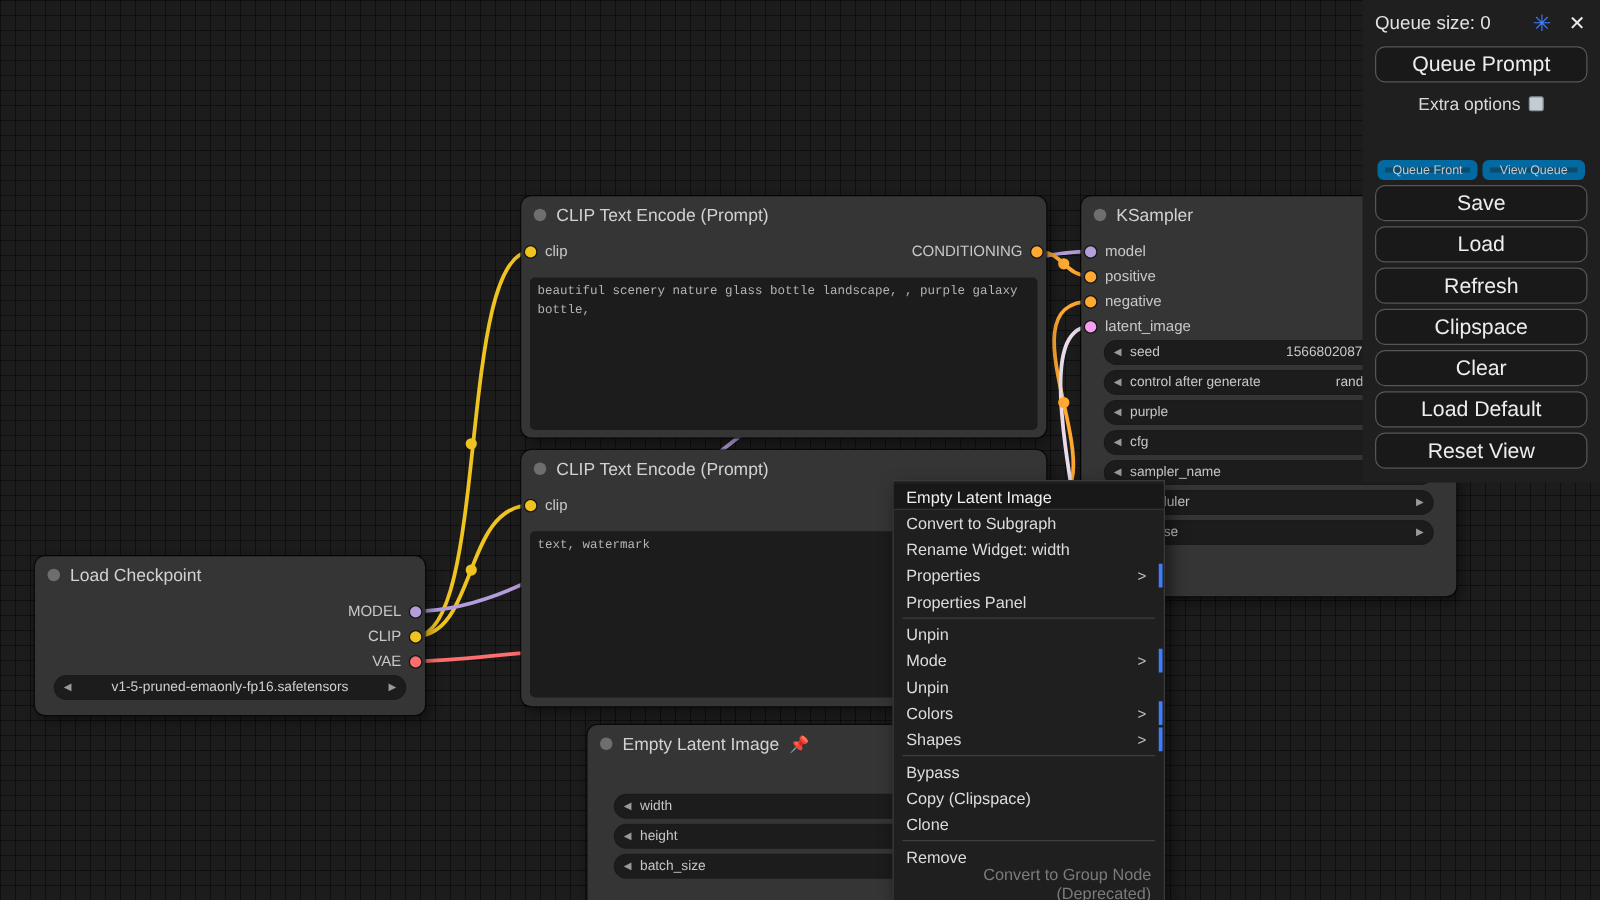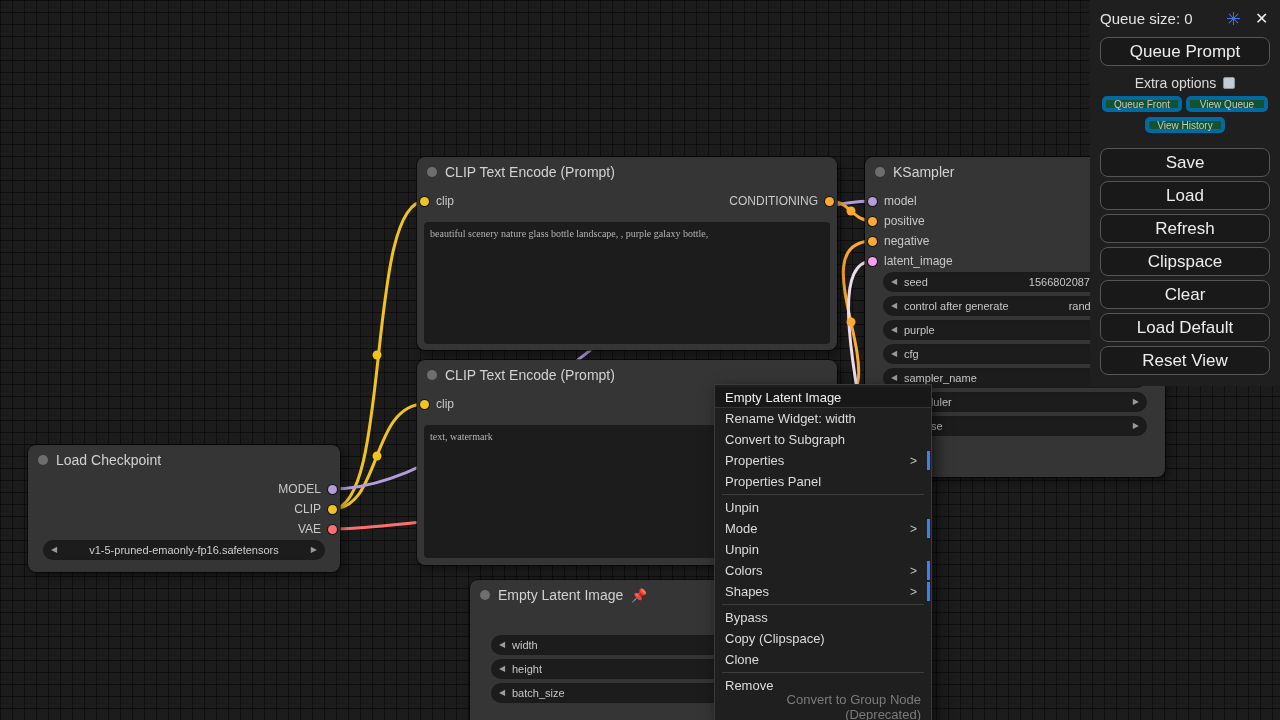--- a/index.html
+++ b/index.html
@@ -24,21 +24,21 @@
   .collapse-dot { width:10px; height:10px; border-radius:50%; background:#6e6e6e; flex:none; }
   .node-title { font-size:14px; color:#d2d2d2; white-space:nowrap; }
   .slot { position:absolute; height:14px; display:flex; align-items:center; gap:7px; font-size:12px; color:#c8c8c8; white-space:nowrap; }
   .slot.out { flex-direction:row-reverse; }
   .dot { width:9px; height:9px; border-radius:50%; flex:none; box-shadow:0 0 0 1px rgba(0,0,0,0.6); }
   .c-model { background:#b39ddb; } .c-clip { background:#f0c420; } .c-vae { background:#ff6e6e; }
   .c-cond { background:#ffa931; } .c-latent { background:#f79ef3; }
 
   .prompt-box {
     position:absolute; background:#1c1c1c; border-radius:4px; padding:5px 6px;
-    font-family:Liberation Serif, serif; font-size:10px; line-height:1.45;
+    font-family:Liberation Mono, monospace; font-size:10px; line-height:1.45;
     color:#b4b4b4; overflow:hidden; white-space:pre-wrap;
   }
   .widget {
     position:absolute; height:18px; background:#1c1c1c; border-radius:9px;
     box-shadow:0 0 0 1px rgba(0,0,0,0.5);
   }
   .w-arrow { position:absolute; top:0; line-height:18px; font-size:8px; color:#9a9a9a; }
   .w-arrow.left { left:7px; } .w-arrow.right { right:7px; }
   .w-name { position:absolute; left:20px; line-height:18px; font-size:11px; color:#c6c6c6; white-space:nowrap; }
   .w-value { position:absolute; line-height:18px; font-size:11px; color:#c6c6c6; white-space:nowrap; }
@@ -60,22 +60,22 @@
   .qp-gear { position:absolute; left:1133px; top:7px; font-size:18px; color:#3e7bff; cursor:pointer; }
   .qp-close { position:absolute; left:1163px; top:8px; font-size:16px; color:#ececec; cursor:pointer; }
   .qp-gear, .qp-close { left:auto; } 
   .btn {
     position:absolute; left:10px; width:170px; height:29px;
     background:#191919; border:1px solid #565656; border-radius:8px;
     color:#ededed; font-size:17px; display:flex; align-items:center; justify-content:center; cursor:pointer;
     font-family:"Liberation Sans", sans-serif;
   }
   .btn-sm {
-    position:absolute; height:16px; background:#14532d; border:4px solid #0369a1; border-radius:5px;
-    color:#c8c8c8; font-size:10px; display:flex; align-items:center; justify-content:center; cursor:pointer;
+    position:absolute; height:16px; background:#0c4a6e; border:6px solid #0369a1; border-radius:5px;
+    color:#c8c8c8; font-size:10px; display:flex; align-items:center; justify-content:center; cursor:pointer;margin-top:32px;
   }
   .extra-row { position:absolute; left:0; top:75px; width:190px; height:16px; display:flex; align-items:center; justify-content:center; gap:7px; }
   .extra-label { font-size:14px; color:#dadada; }
   .extra-check { width:12px; height:12px; background:#c3ccd3; border:1px solid #8a949b; border-radius:2px; cursor:pointer; }
 </style>
 </head>
 <body>
 
 <div class="scene">
 
@@ -229,24 +229,24 @@
     <div class="widget" style="left:22px;top:104px;width:286px">
       <span class="w-arrow left">◀</span>
       <span class="w-name">batch_size</span>
       <span class="w-arrow right">▶</span>
     </div>
   </div>
 
   <div class="ctx-menu" style="left:714px;top:384px;width:218px">
     <div class="ctx-title">Empty Latent Image</div>
     <div class="ctx-item">
+        <span>Convert to Subgraph</span>
+      </div>
+    <div class="ctx-item">
         <span>Rename Widget: width</span>
-      </div>
-    <div class="ctx-item">
-        <span>Convert to Subgraph</span>
       </div>
     <div class="ctx-item">
       <span>Properties</span>
       <span class="sub-arrow">&gt;</span>
       <span class="accent-bar"></span>
     </div>
     <div class="ctx-item">
         <span>Properties Panel</span>
       </div>
     <div class="ctx-sep"></div>

